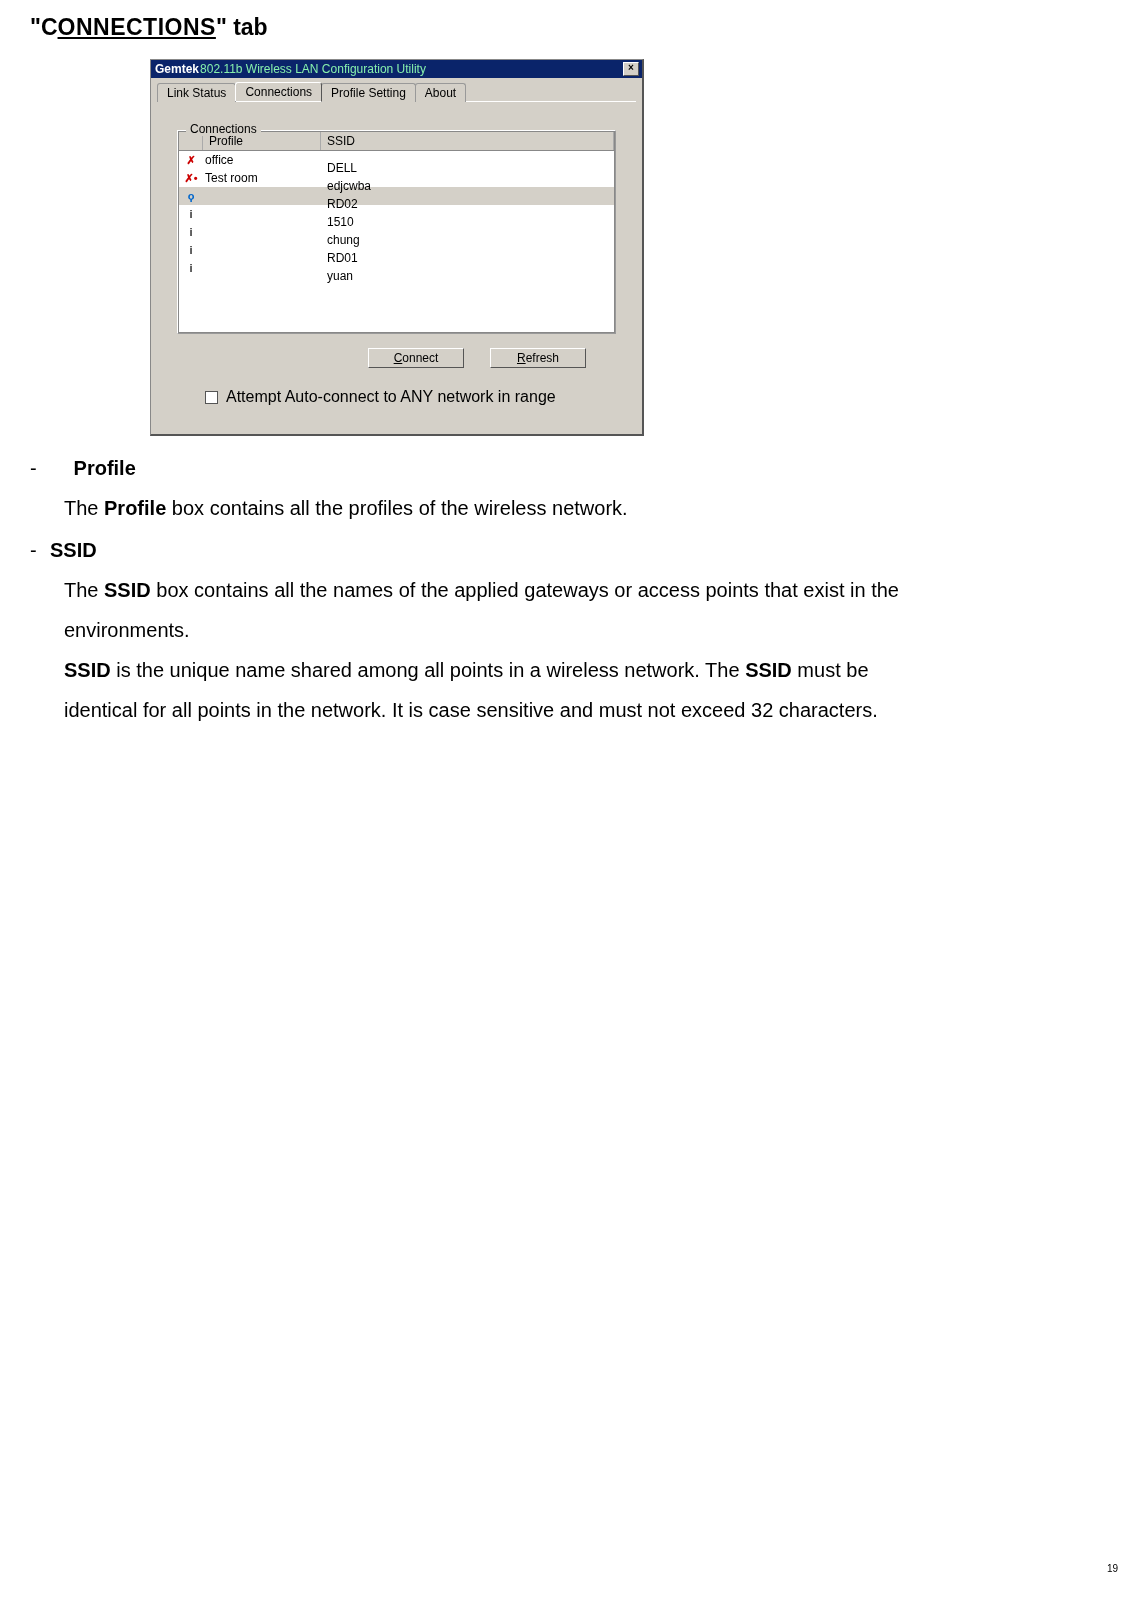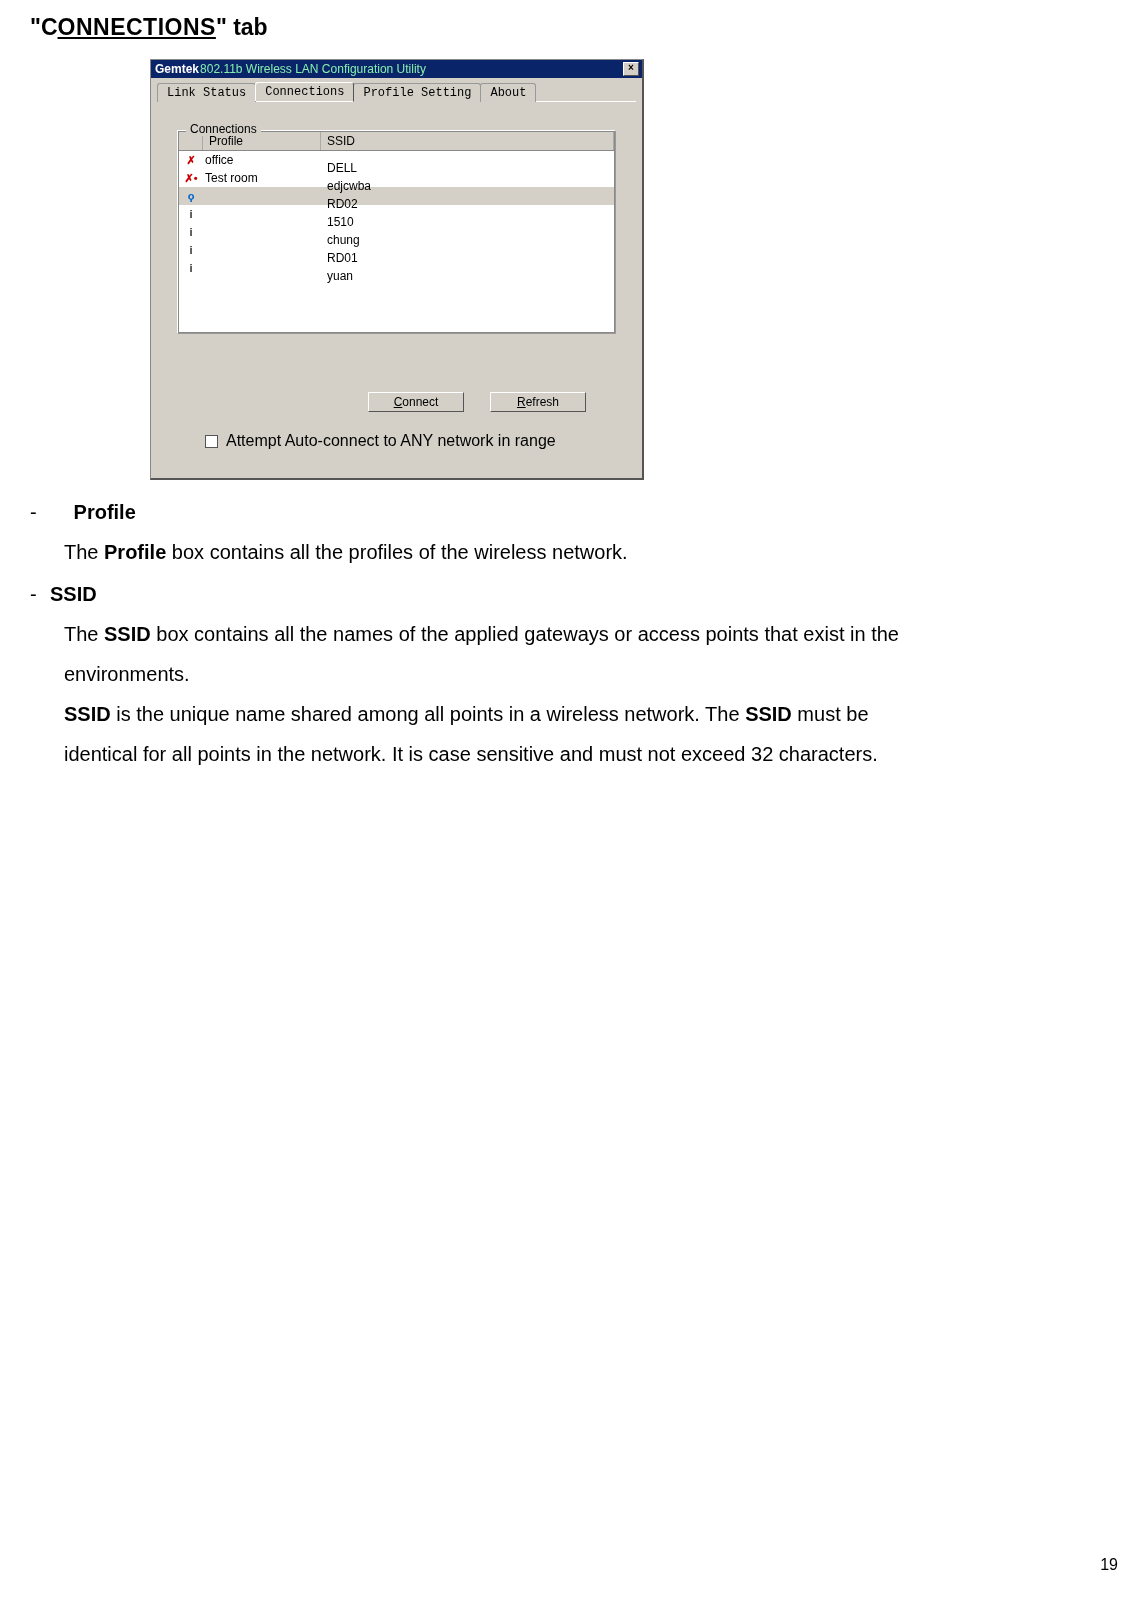--- a/index.html
+++ b/index.html
@@ -76,21 +76,20 @@
     padding: 2px 9px;
     border: 1px solid #999;
     border-bottom: none;
     background: #d4d0c8;
     font-size: 12px;
     margin-right: -1px;
     border-top-left-radius:3px;
     border-top-right-radius:3px;
     position: relative;
     top:1px;
-    font-family:Liberation Mono, monospace;
   }
   .tab.active {
     border-color:#fff #555 #d4d0c8 #fff;
     background:#d4d0c8;
     font-weight: normal;
     top:0;
     z-index:2;
   }
   .tabbody {
     border-top:1px solid #fff;
@@ -128,21 +127,21 @@
   .listbody { background:#fff; border:1px solid #888; border-top:none; height:182px; overflow:hidden;}
   .row { display:flex; align-items:center; font-size:12px; height:18px;}
   .row.sel { background:#d4d0c8; }
   .row .c-icon{ width:24px; text-align:center; font-size:11px;}
   .row .c-prof{ width:118px; padding-left:2px;}
   .row .c-ssid{ flex:1; padding-left:6px;margin-top:16px;}
   .icon-red   { color:#c00; font-weight:bold;}
   .icon-reddot{ color:#c00; font-weight:bold;}
   .icon-blue  { color:#06c; font-weight:bold;}
   .icon-pin   { color:#333; font-weight:bold;}
-  .btnrow { display:flex; justify-content:flex-end; gap:26px; padding:14px 30px 4px 0;margin-top:44px;}
+  .btnrow { display:flex; justify-content:flex-end; gap:26px; padding:14px 30px 4px 0;}
   .btn {
     min-width:96px;
     padding:2px 6px;
     text-align:center;
     background:#d4d0c8;
     border:1px solid #fff;
     border-right-color:#555; border-bottom-color:#555;
     font-size:12px;
   }
   .under { text-decoration: underline; }
@@ -153,21 +152,21 @@
   .doc { margin-top:12px; font-size:20px; line-height:2.0; }
   .li  { display:flex; gap:14px; }
   .dash{ width:10px; }
   .bold{ font-weight:bold; }
   .para{ margin-left:34px; }
   .li2 { display:flex; gap:10px; margin-top:2px;}
   .pagenum{
     position:absolute;
     right:14px;
     bottom:30px;
-    font-size:16px;
+    font-size:10px;
   }
 </style>
 </head>
 <body>
 
 <div class="page">
 
   <div class="heading">
     <span class="q">"</span><span>C</span><span class="sc">ONNECTIONS</span><span class="q">"</span><span> tab</span>
   </div>

